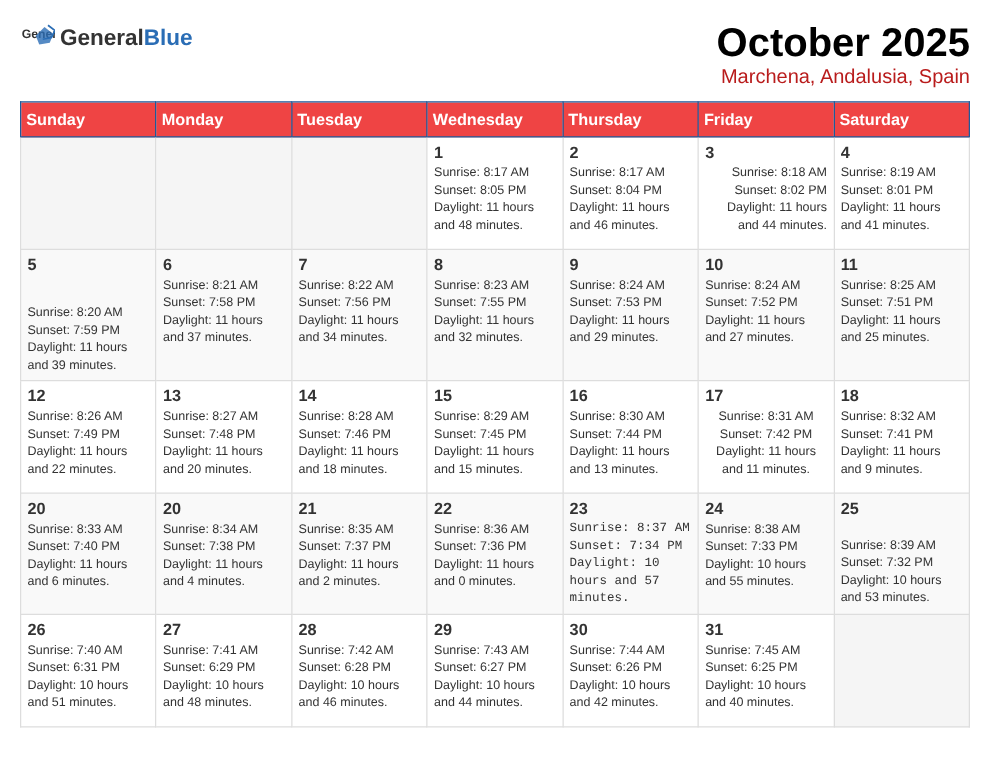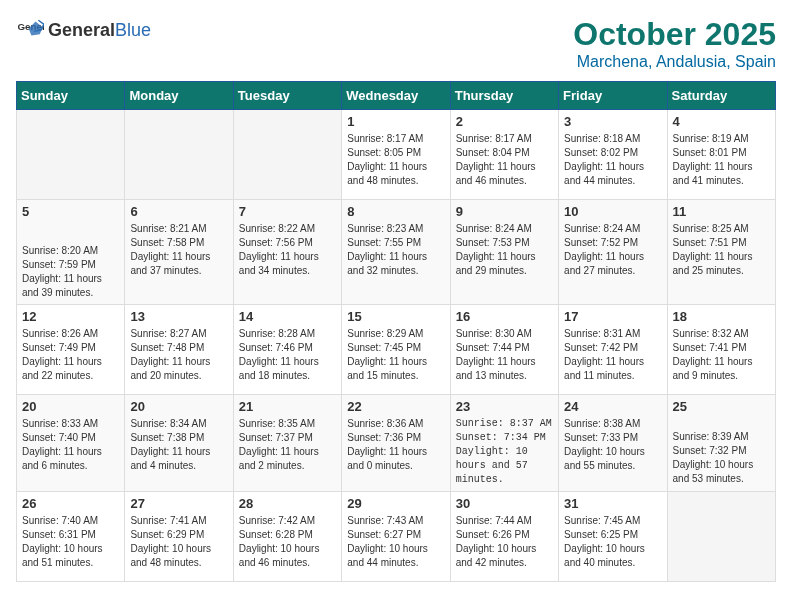--- a/index.html
+++ b/index.html
@@ -21,46 +21,46 @@
       align-items: center;
       gap: 4px;
     }
     .logo-text-general {
       font-size: 18px;
       font-weight: bold;
       color: #333;
     }
     .logo-text-blue {
       font-size: 18px;
-      font-weight: normal;
+      font-weight: bold;
       color: #2a6db5;
     }
     .logo-icon {
       width: 28px;
       height: 28px;
     }
     .title-area {
       text-align: right;
     }
     .month-title {
       font-size: 32px;
       font-weight: bold;
-      color: #0f766e;
+      color: #000000;
     }
     .location-title {
       font-size: 16px;
-      color: #0369a1;
+      color: #b91c1c;
     }
     .calendar {
       width: 100%;
       border-collapse: collapse;
       border: 1px solid #ccc;
     }
     .calendar th {
-      background-color: #0f766e;
+      background-color: #ef4444;
       color: #fff;
       font-size: 13px;
       font-weight: bold;
       padding: 6px 4px;
       border: 1px solid #1e5a9a;
       text-align: left;
     }
     .calendar td {
       vertical-align: top;
       padding: 4px 5px;
@@ -139,21 +139,21 @@
 Daylight: 11 hours and 48 minutes.</div>
         </td>
         <td>
           <span class="day-number">2</span>
           <div class="day-info" style="white-space: pre-line;">Sunrise: 8:17 AM
 Sunset: 8:04 PM
 Daylight: 11 hours and 46 minutes.</div>
         </td>
         <td>
           <span class="day-number">3</span>
-          <div class="day-info" style="white-space: pre-line;">Sunrise: 8:18 AM
+          <div class="day-info" style="white-space: pre-line; text-align: right;">Sunrise: 8:18 AM
 Sunset: 8:02 PM
 Daylight: 11 hours and 44 minutes.</div>
         </td>
         <td>
           <span class="day-number">4</span>
           <div class="day-info" style="white-space: pre-line;">Sunrise: 8:19 AM
 Sunset: 8:01 PM
 Daylight: 11 hours and 41 minutes.</div>
         </td>
       </tr>
@@ -227,21 +227,21 @@
 Daylight: 11 hours and 15 minutes.</div>
         </td>
         <td>
           <span class="day-number">16</span>
           <div class="day-info" style="white-space: pre-line;">Sunrise: 8:30 AM
 Sunset: 7:44 PM
 Daylight: 11 hours and 13 minutes.</div>
         </td>
         <td>
           <span class="day-number">17</span>
-          <div class="day-info" style="white-space: pre-line;">Sunrise: 8:31 AM
+          <div class="day-info" style="white-space: pre-line; text-align: center;">Sunrise: 8:31 AM
 Sunset: 7:42 PM
 Daylight: 11 hours and 11 minutes.</div>
         </td>
         <td>
           <span class="day-number">18</span>
           <div class="day-info" style="white-space: pre-line;">Sunrise: 8:32 AM
 Sunset: 7:41 PM
 Daylight: 11 hours and 9 minutes.</div>
         </td>
       </tr>

